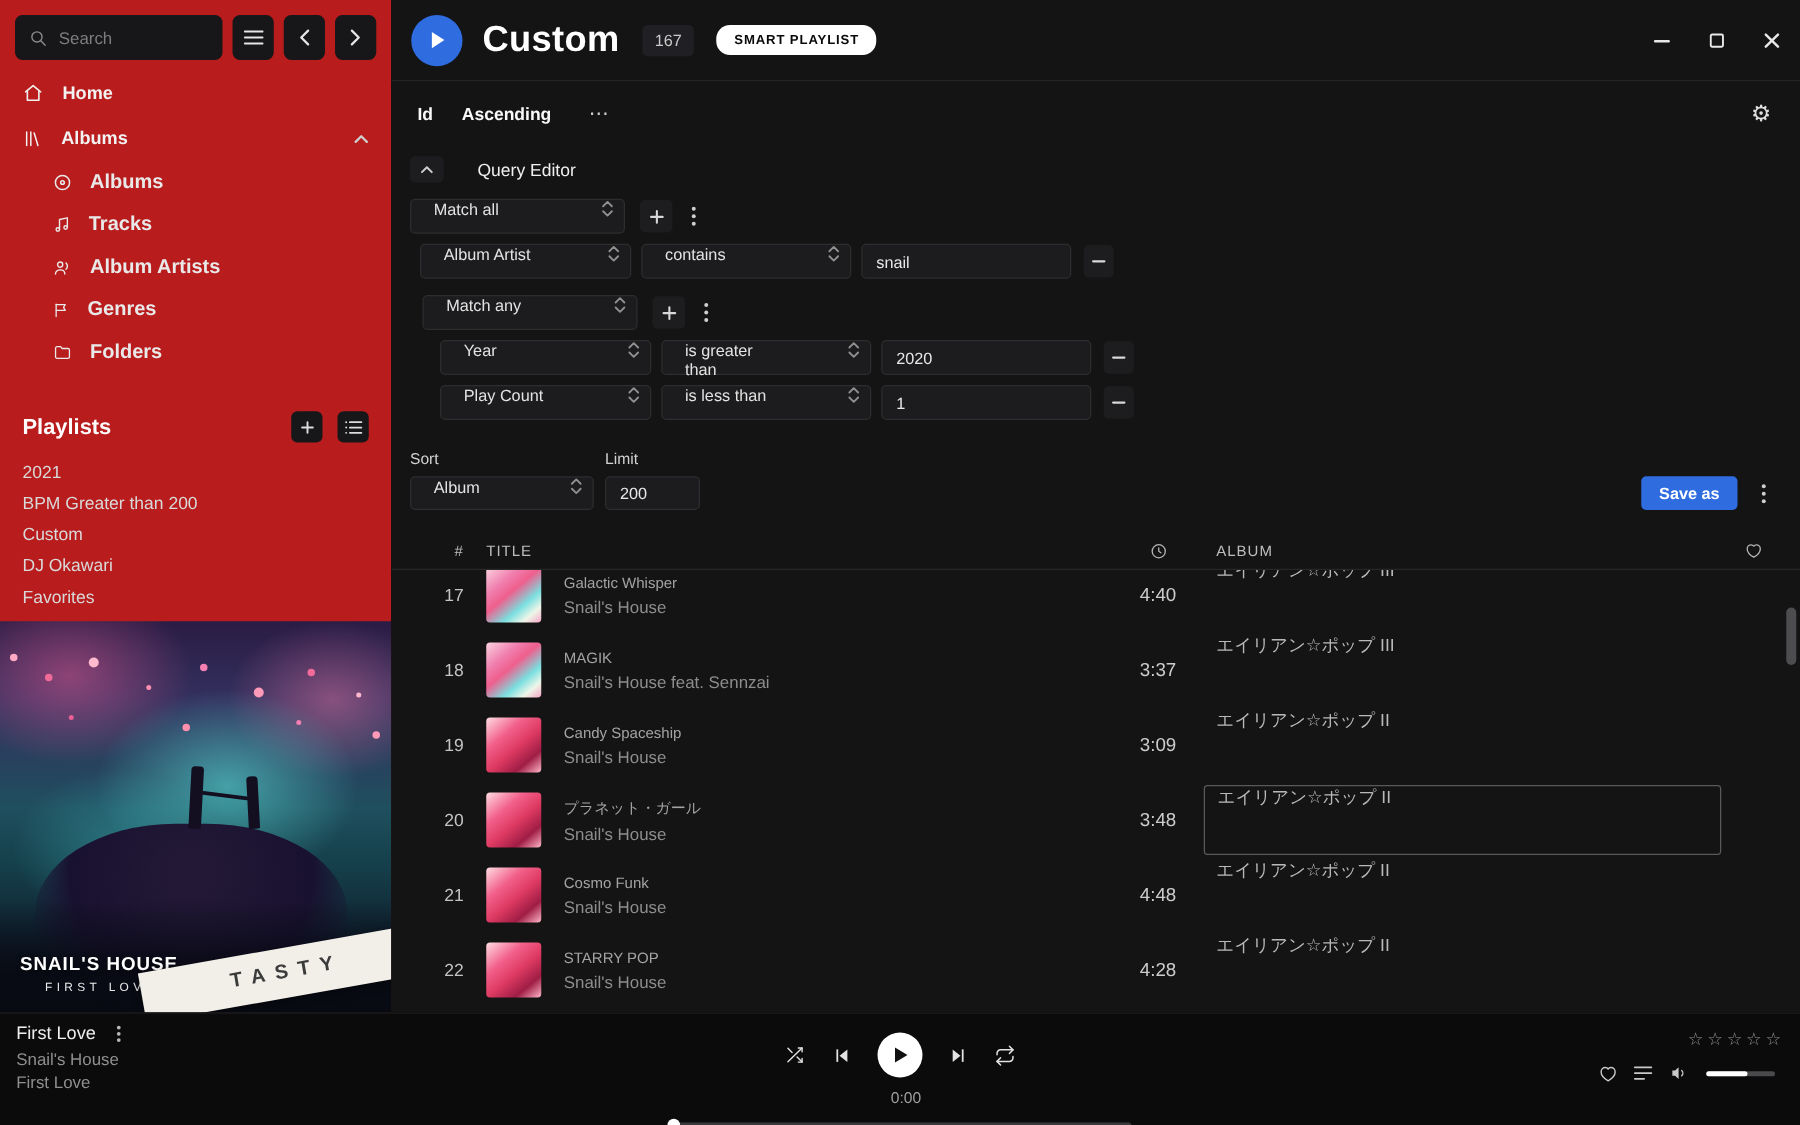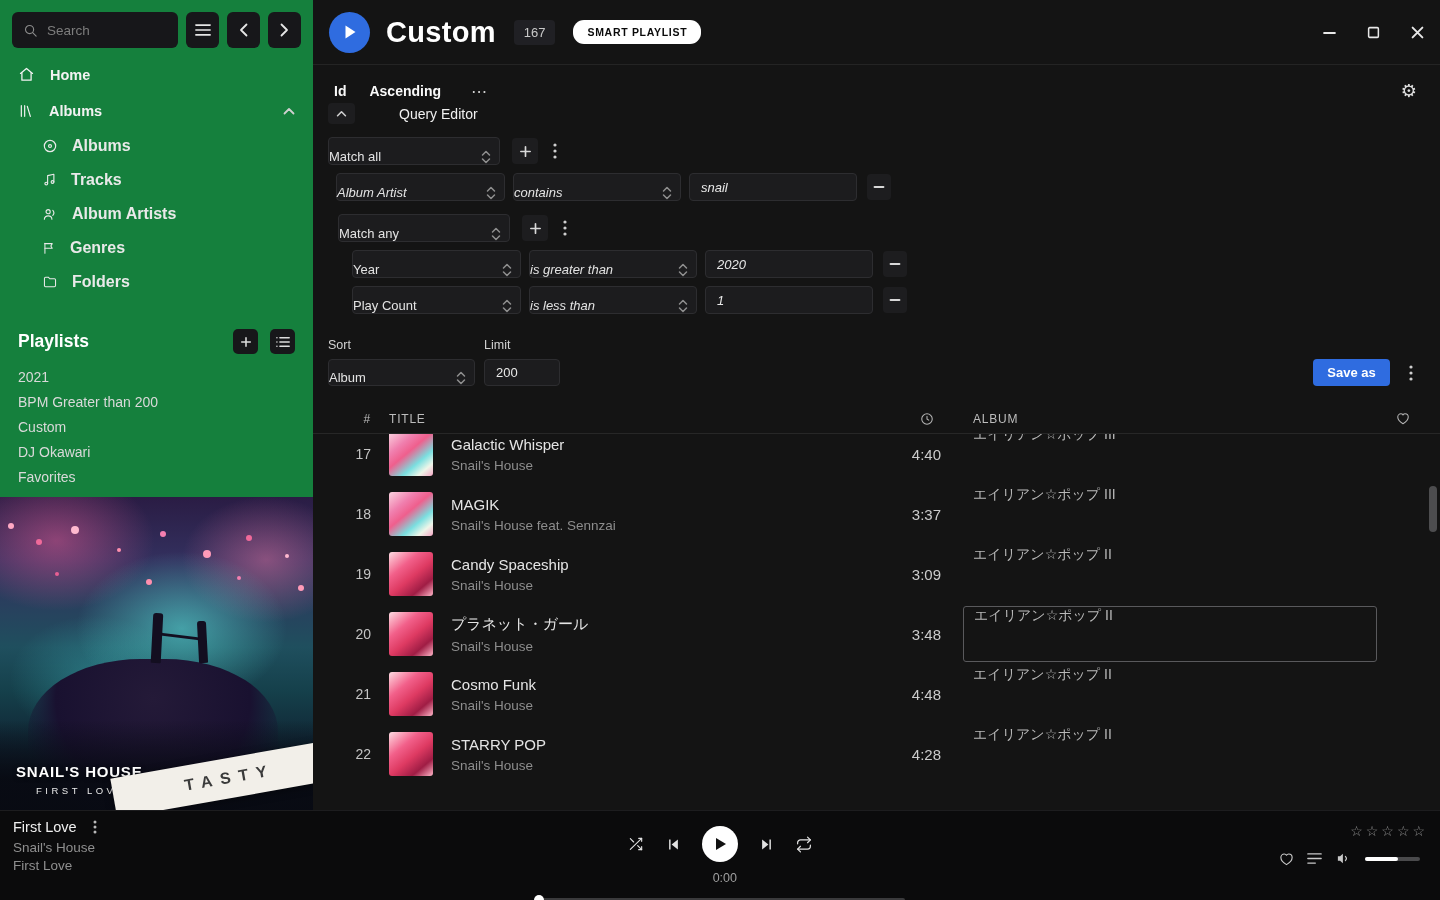--- a/index.html
+++ b/index.html
@@ -3,21 +3,21 @@
 <meta charset="utf-8">
 <style>
   * { margin:0; padding:0; box-sizing:border-box; }
   html,body { width:1440px; height:900px; background:#000; font-family:"Liberation Sans","DejaVu Sans",sans-serif; color:#e8e8e8; overflow:hidden; }
   .app { position:absolute; inset:0; width:1440px; height:900px; }
   svg { display:block; }
   .ic { stroke:currentColor; fill:none; stroke-width:1.8; stroke-linecap:round; stroke-linejoin:round; }
   button { font-family:inherit; }
 
   
-  .sidebar { position:absolute; left:0; top:0; width:313px; height:810px; background:#15803d; }
+  .sidebar { position:absolute; left:0; top:0; width:313px; height:810px; background:#b91c1c; }
   .sb-top { display:flex; gap:8px; padding:12px 12px 8px 12px; }
   .search-box { width:167px; height:36px; background:#17171a; border-radius:6px; display:flex; align-items:center; gap:9px; padding:0 11px; color:#8b8b8b; }
   .search-box input { background:transparent; border:none; outline:none; color:#ddd; font-size:13.5px; width:112px; font-family:inherit; }
   .search-box input::placeholder { color:#7d7d7d; }
   .sb-btn { width:33px; height:36px; background:#17171a; border:none; border-radius:6px; color:#e6e6e6; display:flex; align-items:center; justify-content:center; cursor:pointer; }
   .nav-item { display:flex; align-items:center; gap:15px; padding:10px 18px; font-size:14.5px; font-weight:700; color:#f2f2f2; cursor:pointer; }
   .nav-item .chev { margin-left:auto; color:#cfcfcf; }
   .lib-sub { padding-bottom:6px; }
   .nav-sub { display:flex; align-items:center; gap:14px; padding:8px 18px 8px 42px; font-size:16px; font-weight:700; color:#e9e9e9; cursor:pointer; }
   .pl-header { display:flex; align-items:center; padding:24px 18px 10px 18px; }
@@ -61,34 +61,34 @@
   .window-controls { position:absolute; right:6px; top:0; height:65px; display:flex; align-items:center; gap:10px; }
   .wc-btn { width:34px; height:34px; background:transparent; border:none; color:#e8e8e8; display:flex; align-items:center; justify-content:center; cursor:pointer; }
 
   .view-toolbar { display:flex; align-items:center; padding:14px 23px 0 21px; height:38px; }
   .sort-chip { font-size:14px; font-weight:700; color:#fafafa; cursor:pointer; }
   .sort-chip + .sort-chip { margin-left:23px; }
   .vt-ellipsis { margin-left:30px; color:#cfcfcf; font-size:16px; cursor:pointer; background:none; border:none; }
   .vt-gear { margin-left:auto; color:#e0e0e0; font-size:18px; cursor:pointer; background:none; border:none; }
 
   .query-editor { padding:0 20px 0 15px; }
-  .qe-header { display:flex; align-items:center; gap:44px; }
+  .qe-header { display:flex; align-items:center; gap:27px; margin-top:22px; }
   .collapse-btn { width:27px; height:21px; background:#1d1d1f; border:none; border-radius:4px; color:#cfcfcf; display:flex; align-items:center; justify-content:center; cursor:pointer; }
   .qe-title { font-size:14px; color:#f0f0f0; }
   .qe-row { display:flex; align-items:center; margin-top:13px; }
   .qe-row.rule { margin-top:8px; }
   .ctl { height:28px; background:#1c1c1e; border:1px solid #2d2d30; border-radius:4px; font-size:13px; color:#e3e3e3; }
-  .select { display:flex; align-items:flex-end; padding:0 8px 0 0; cursor:pointer; }
+  .select { display:flex; align-items:flex-start; padding:0 8px 0 18px; cursor:pointer; }
   .select .ud { margin-left:auto; color:#8f8f8f; padding-left:8px; }
   input.ctl { padding:0 11px; outline:none; color:#e8e8e8; font-family:inherit; }
   .w-match {width:172px;} .w-field{width:169px;} .w-op{width:168px;gap:43px;} .w-val{width:168px;}
   .sq-btn { width:26px; height:26px; background:#1d1d1f; border:none; border-radius:4px; color:#d8d8d8; display:flex; align-items:center; justify-content:center; cursor:pointer; }
   .minus { width:24px; }
   .kebab-btn { background:transparent; border:none; color:#cfcfcf; width:18px; height:26px; display:flex; align-items:center; justify-content:center; cursor:pointer; }
-  .ml8 { margin-left:8px;font-style:italic; } .ml10 { margin-left:10px; } .ml12 { margin-left:12px; } .ml24 { margin-left:24px; }
+  .ml8 { margin-left:8px; } .ml10 { margin-left:10px; } .ml12 { margin-left:12px; } .ml24 { margin-left:24px; }
 
   .sort-row { display:flex; align-items:flex-end; padding:0 20px 0 15px; margin-top:24px; }
   .sr-group { margin-right:9px; }
   .sr-label { font-size:12.5px; color:#d2d2d2; margin-bottom:7px; }
   .w-sort{width:147px;} .w-order{width:124px;} input.w-limit{width:76px; height:27px;}
   .sr-group .ctl { height:27px; }
   .saveas-btn { margin-left:auto; width:77px; height:27px; background:#2f6ce0; border:none; border-radius:4px; color:#fff; font-size:13px; font-weight:700; cursor:pointer; }
   .sr-kebab { margin-left:12px; height:27px; }
 
   
@@ -101,21 +101,21 @@
   .th-dur { display:flex; justify-content:flex-end; padding-right:7px; color:#b5b5b5; }
   .th-heart { display:flex; padding-left:11px; color:#b5b5b5; }
   .rows-viewport { height:355px; overflow:hidden; }
   .rows { margin-top:-10px; }
   .t-row { height:60px; cursor:pointer; }
   .cell-num { text-align:right; font-size:14px; color:#c4c4c4; }
   .cell-title { padding-left:18px; display:flex; align-items:center; gap:18px; }
   .thumb { width:44px; height:44px; border-radius:3px; flex:none; }
   .thumb.cover-a { background:linear-gradient(140deg,#fbd3e0 0%,#f07fae 28%,#ef5f8d 45%,#7adfe0 68%,#eef6e9 84%,#f6a7c6 100%); }
   .thumb.cover-b { background:linear-gradient(140deg,#ffdce3 0%,#f2608a 32%,#de3a62 55%,#a01d45 78%,#ffb5c8 100%); }
-  .tt-title { font-size:15px; font-weight:500; color:#e5e5e5; margin-bottom:5px; }
+  .tt-title { font-size:12px; font-weight:500; color:#a3a3a3; margin-bottom:5px; }
   .tt-artist { font-size:13.5px; color:#8d8d8d; }
   .cell-dur { text-align:right; font-size:15px; color:#cccccc; }
   .cell-album { font-size:14px; color:#b9b9b9; }
   .album-box { display:flex; align-items:flex-start; height:56px; }
   .album-box.outlined { border:1px solid #59595c; border-radius:3px; margin-left:-10px; padding-left:10px; width:414px; }
   .scroll-thumb { position:absolute; left:1429px; top:486px; width:8px; height:46px; background:#4d4d4f; border-radius:4px; cursor:pointer; }
 
   
   .player { position:absolute; left:0; top:810px; width:1440px; height:90px; background:#0b0b0c; border-top:1px solid #1d1d1f; }
   .np-info { position:absolute; left:13px; top:7px; }

